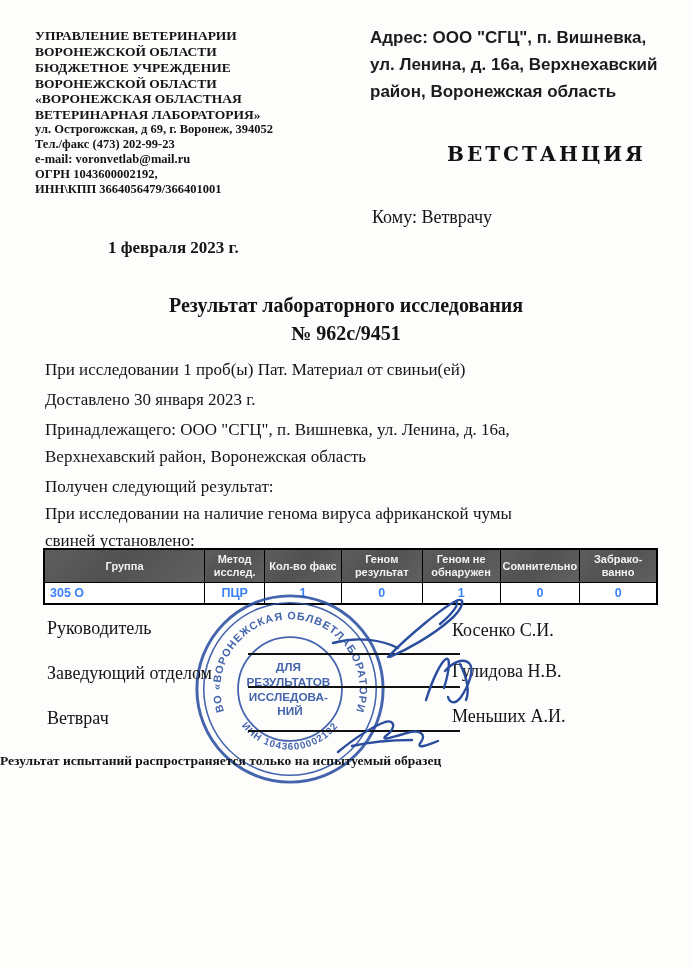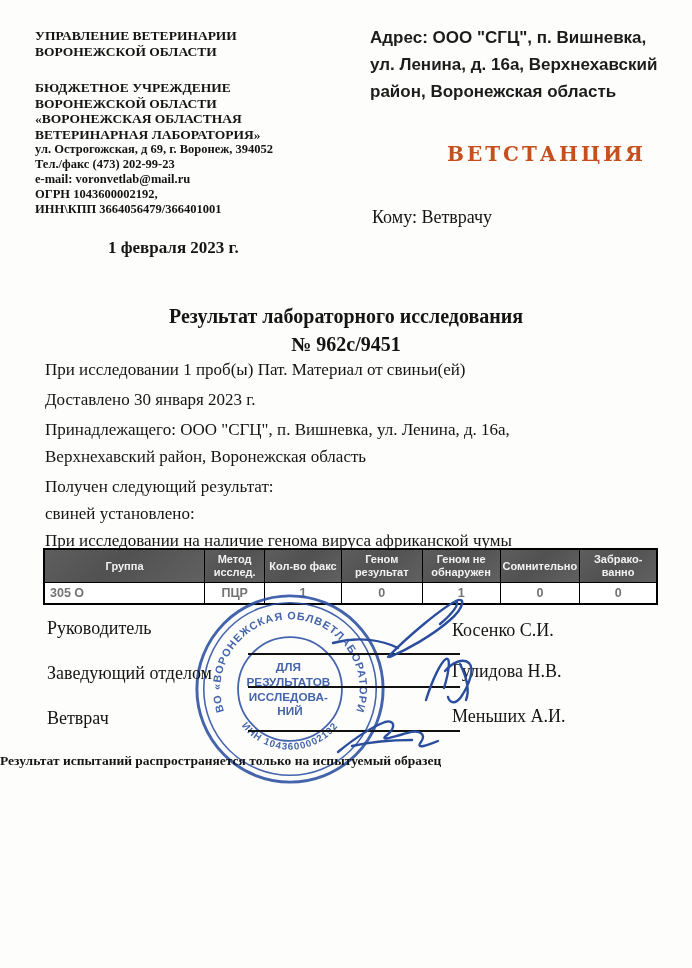--- a/index.html
+++ b/index.html
@@ -4,47 +4,47 @@
 <style>
   html,body { margin:0; padding:0; background:#ffffff; }
   .page {
     position:relative; width:692px; height:968px; background:#fdfdfc;
     font-family:"Liberation Serif", serif; color:#141414; overflow:hidden;
   }
   
   .org { position:absolute; left:35px; top:28px; width:305px; text-align:left;
          font-weight:bold; }
   .org-line { font-size:13.5px; line-height:15.5px; }
-  .org-block2 { margin-top:21px; }
+  .org-block2 { margin-top:1px; }
   .org-contacts { margin-top:0px; }
   .contact-line { font-size:12.5px; line-height:15px; }
   
   .addr { position:absolute; left:370px; top:24px; width:305px;
           font-family:"Liberation Sans", sans-serif; font-weight:bold;
           font-size:17px; line-height:27px; color:#1c1c1c; }
   .vetstation { position:absolute; left:447px; top:142px;
           font-family:"DejaVu Serif", serif; font-weight:bold; font-size:20px;
           letter-spacing:3px; opacity:.92; }
   .komu { position:absolute; left:372px; top:207px; font-size:18px; }
   .docdate { position:absolute; left:108px; top:238px; font-size:17px; font-weight:bold; }
-  .doctitle { position:absolute; left:0; right:0; top:302px; text-align:center;
+  .doctitle { position:absolute; left:0; right:0; top:291px; text-align:center;
           font-size:20px; font-weight:bold; line-height:28px; }
   
   .body { position:absolute; left:45px; top:356px; width:618px; font-size:17px; }
   .bline { line-height:27px; }
   .mb { margin-bottom:3px; }
   
   .rtable { position:absolute; left:43px; top:548px; width:615px;
           border-collapse:collapse; table-layout:fixed;
           font-family:"Liberation Sans", sans-serif;padding-left:9px; }
   .rtable th { background:#585858; color:#f2f2f2; font-size:11px; font-weight:bold;
           border:1px solid #000; padding:3px 2px; line-height:13px; text-align:center;
           background-image:linear-gradient(135deg, #5e5e5e 0%, #515151 45%, #616161 100%); }
   .rtable td { border:1px solid #000; font-size:12.5px; font-weight:bold;
-          padding:2px 3px; text-align:center; height:16px; background:#fff; color:#737373; }
+          padding:2px 3px; text-align:center; height:16px; background:#fff; color:#3b82f6; }
   .rtable { border:2px solid #000; }
   .rtable td.cell-left { text-align:left; padding-left:5px; }
   
   .sig-label { position:absolute; left:47px; font-size:18px; z-index:4; }
   .sig-name  { position:absolute; left:452px; font-size:18px; z-index:4; }
   .sig-line  { position:absolute; left:248px; width:212px; height:0;
                border-top:2px solid #111; z-index:3; }
   
   .stamp { position:absolute; left:192px; top:591px; width:196px; height:196px;
            z-index:2; opacity:.88; }
@@ -75,39 +75,39 @@
       <div class="contact-line">ИНН\КПП 3664056479/366401001</div>
     </div>
   </div>
 
   <div class="addr">
     <div>Адрес: ООО "СГЦ", п. Вишневка,</div>
     <div>ул. Ленина, д. 16а, Верхнехавский</div>
     <div>район, Воронежская область</div>
   </div>
 
-  <div class="vetstation" style="color:#c2410c">ВЕТСТАНЦИЯ</div>
+  <div class="vetstation" style="color:#000000">ВЕТСТАНЦИЯ</div>
 
   <div class="komu">Кому: Ветврачу</div>
 
   <div class="docdate">1 февраля 2023 г.</div>
 
   <div class="doctitle">
     <div>Результат лабораторного исследования</div>
     <div>№ 962с/9451</div>
   </div>
 
   <div class="body">
     <div class="bline mb">При исследовании 1 проб(ы) Пат. Материал от свиньи(ей)</div>
     <div class="bline mb">Доставлено 30 января 2023 г.</div>
     <div class="bline">Принадлежащего: ООО "СГЦ", п. Вишневка, ул. Ленина, д. 16а,</div>
     <div class="bline mb">Верхнехавский район, Воронежская область</div>
     <div class="bline">Получен следующий результат:</div>
+    <div class="bline">При исследовании на наличие генома вируса африканской чумы</div>
     <div class="bline">свиней установлено:</div>
-    <div class="bline">При исследовании на наличие генома вируса африканской чумы</div>
   </div>
 
   <table class="rtable">
     <colgroup>
       <col style="width:26.2%">
         <col style="width:9.8%">
         <col style="width:12.5%">
       <col style="width:13.2%">
         <col style="width:12.7%">
         <col style="width:13.0%">

